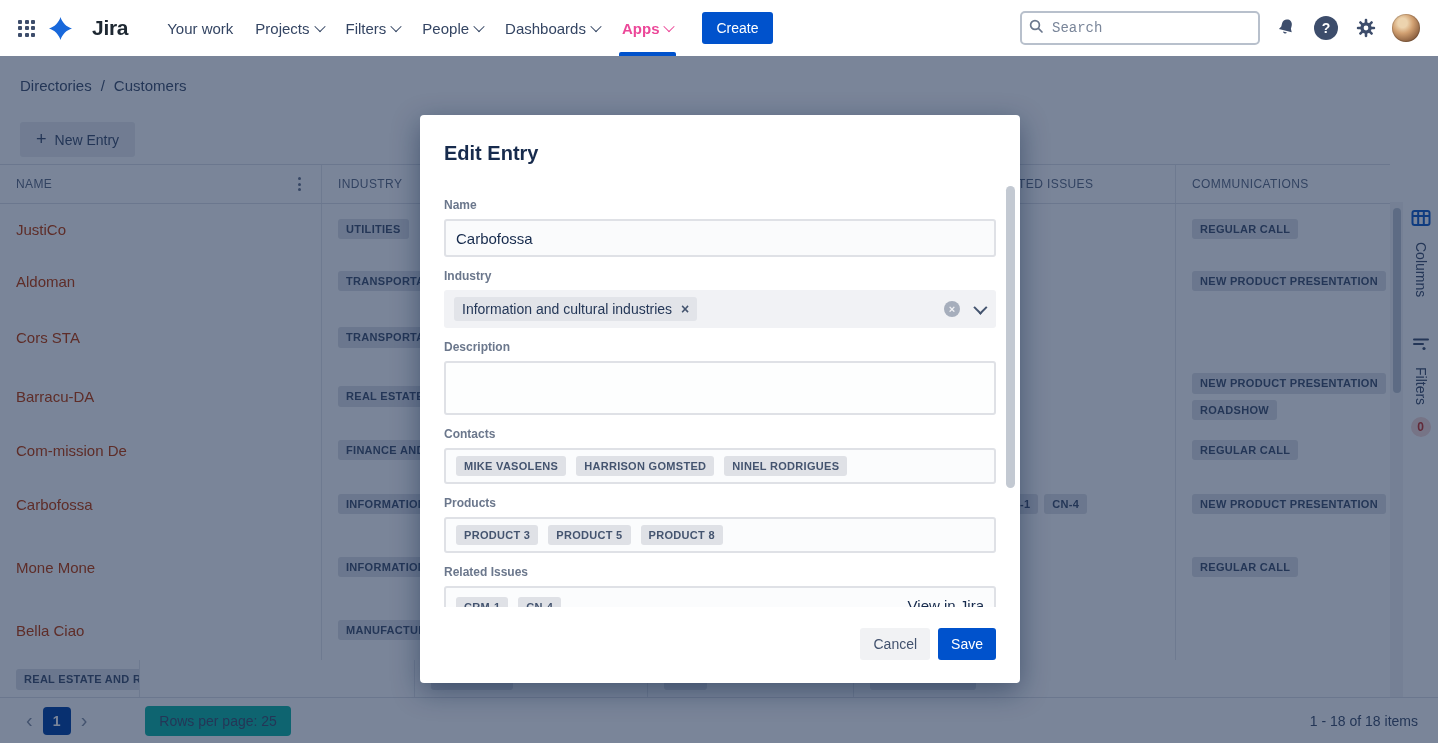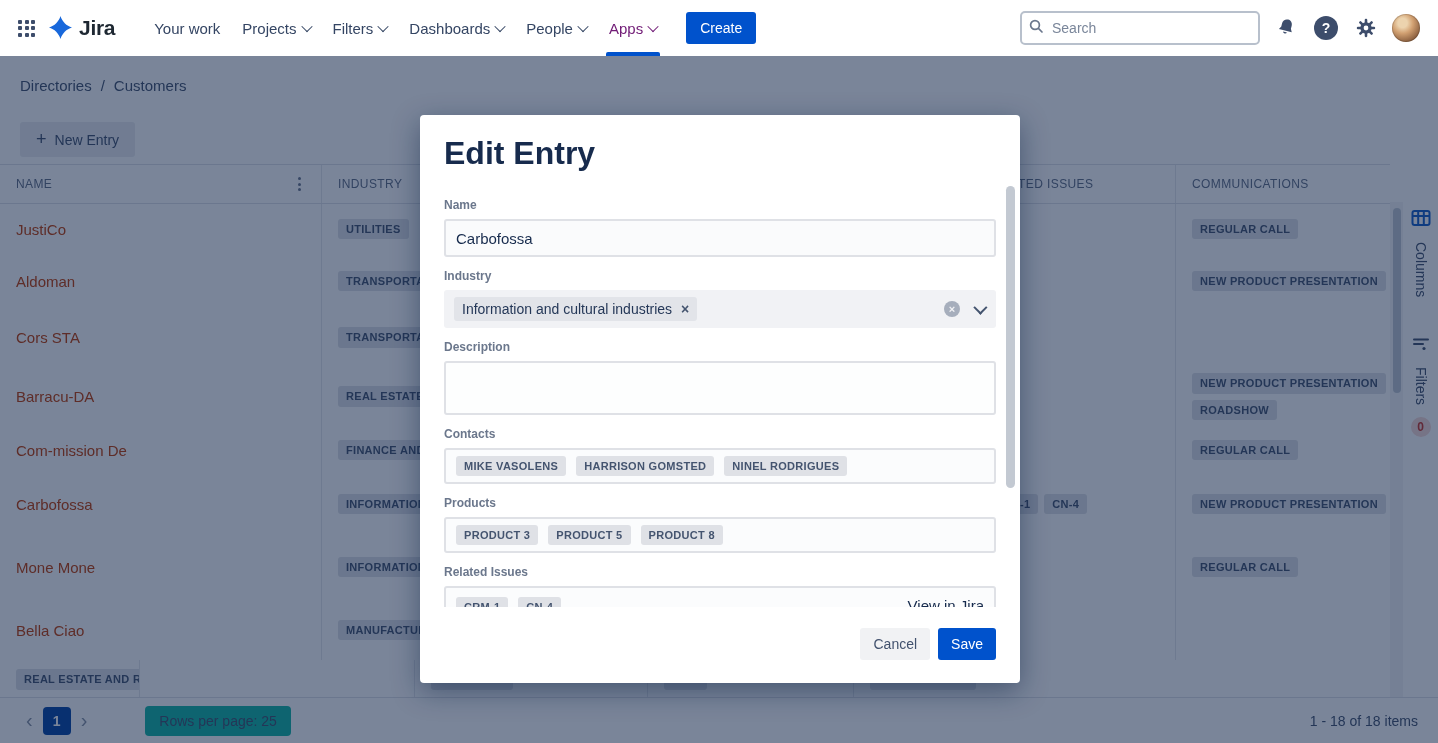--- a/index.html
+++ b/index.html
@@ -3,33 +3,33 @@
 <meta charset="utf-8">
 <style>
   html,body{margin:0;padding:0;background:#fff;}
   #app{position:relative;width:1438px;height:743px;overflow:hidden;background:#fff;
        font-family:"Liberation Sans",sans-serif;color:#172B4D;}
 
   
   .navbar{position:absolute;left:0;top:0;width:1438px;height:56px;background:#fff;display:flex;align-items:center;z-index:60;}
   .appgrid{display:grid;grid-template-columns:repeat(3,4px);grid-gap:2.5px;margin:0 14px 0 18px;cursor:pointer;}
   .appgrid i{width:4px;height:4px;border-radius:1px;background:#3D4D6B;display:block;}
-  .logo{display:flex;align-items:flex-start;gap:7px;margin-right:28px;}
+  .logo{display:flex;align-items:flex-end;gap:20px;margin-right:28px;}
   .logo-text{font-size:21px;font-weight:700;color:#1E2832;letter-spacing:-.3px;}
   .navitems{display:flex;align-items:center;height:56px;}
   .navitem{position:relative;display:flex;align-items:center;gap:6px;height:56px;padding:0 11px;
            font-size:15px;font-weight:500;color:#344563;cursor:pointer;}
-  .navitem.active{color:#701a75;}
+  .navitem.active{color:#ec4899;font-weight:bold;}
   .navitem.active .underline{position:absolute;left:8px;right:8px;bottom:0;height:4px;background:#0052CC;border-radius:2px 2px 0 0;}
   .caret{width:7px;height:7px;border-right:1.8px solid currentColor;border-bottom:1.8px solid currentColor;
          transform:rotate(45deg) translate(-1px,-1px);display:inline-block;}
   .btn-create{margin-left:18px;height:32px;padding:0 14px;background:#0052CC;color:#fff;border:none;border-radius:3px;
               font-size:14px;font-weight:500;font-family:inherit;cursor:pointer;}
   .nav-right{margin-left:auto;display:flex;align-items:center;gap:12px;padding-right:18px;}
-  .search-wrap{position:relative;}
+  .search-wrap{position:relative;font-family:Liberation Mono, monospace;}
   .search-input{width:198px;height:30px;border:2px solid #B8C0CC;border-radius:5px;padding:0 8px 0 30px;
                 font-size:14px;color:#344563;font-family:inherit;outline:none;background:#fff;}
   .search-input::placeholder{color:#7A869A;}
   .search-ic{position:absolute;left:8px;top:7px;}
   .navico{width:28px;height:28px;display:flex;align-items:center;justify-content:center;cursor:pointer;}
   .help-circle{width:24px;height:24px;border-radius:50%;background:#3D4D6B;color:#fff;font-size:14px;font-weight:700;
                display:flex;align-items:center;justify-content:center;}
   .avatar{width:28px;height:28px;border-radius:50%;cursor:pointer;
           background:radial-gradient(circle at 38% 32%,#ecd3ae 0 18%,#d2a172 40%,#8a5f3f 75%,#6e4a30 100%);
           box-shadow:inset 0 0 0 1px rgba(0,0,0,.15);}
@@ -82,21 +82,21 @@
          display:flex;align-items:center;justify-content:center;margin:0 4px;cursor:pointer;}
   .rpp{margin-left:52px;height:30px;display:flex;align-items:center;padding:0 14px;background:#14b8a6;border-radius:4px;
        font-size:14px;color:#44546F;cursor:pointer;}
   .range{margin-left:auto;font-size:14px;color:#44546F;}
 
   
   .overlay{position:absolute;left:0;top:56px;width:1438px;height:687px;background:rgba(9,30,66,0.54);z-index:40;}
   .modal{position:absolute;left:420px;top:115px;width:600px;height:568px;background:#fff;border-radius:4px;z-index:50;
          box-shadow:0 8px 28px rgba(9,30,66,.45);}
   .modal-scroll{position:absolute;left:0;top:0;width:600px;height:492px;overflow:hidden;padding:0 24px;box-sizing:border-box;}
-  .modal h2{margin:24px 0 0 0;font-size:32px;font-weight:600;color:#172B4D;line-height:28px;}
+  .modal h2{margin:24px 0 0 0;font-size:20px;font-weight:600;color:#172B4D;line-height:28px;}
   .flabel{margin:12px 0 7px 0;font-size:12px;font-weight:600;color:#6B778C;line-height:14px;}
   .flabel.first{margin-top:31px;}
   .txt{width:100%;height:38px;border:2px solid #DFE1E6;border-radius:3px;background:#FAFBFC;box-sizing:border-box;
        padding:0 10px;font-size:15px;color:#172B4D;font-family:inherit;outline:none;display:block;}
   .select{height:38px;background:#F1F2F5;border-radius:3px;display:flex;align-items:center;padding:0 10px;cursor:pointer;}
   .sel-tag{display:inline-flex;align-items:center;gap:9px;background:#E2E4E9;border-radius:3px;padding:4px 8px;
            font-size:14px;color:#253858;line-height:1.2;}
   .sel-x{font-size:14px;font-weight:700;color:#44546F;cursor:pointer;line-height:1;}
   .sel-right{margin-left:auto;display:flex;align-items:center;gap:14px;}
   .clear-ic{width:16px;height:16px;border-radius:50%;background:#A6AEBC;color:#F1F2F5;display:flex;align-items:center;
@@ -146,25 +146,25 @@
         </div>
       <div class="navitem">
           <span>Projects</span>
           <span class="caret"></span>
         </div>
       <div class="navitem">
           <span>Filters</span>
           <span class="caret"></span>
         </div>
       <div class="navitem">
+          <span>People</span>
+          <span class="caret"></span>
+        </div>
+      <div class="navitem">
           <span>Dashboards</span>
-          <span class="caret"></span>
-        </div>
-      <div class="navitem">
-          <span>People</span>
           <span class="caret"></span>
         </div>
       <div class="navitem active">
           <span>Apps</span>
           <span class="caret"></span>
           <span class="underline"></span>
         </div>
     </div>
     <button class="btn-create">Create</button>
     <div class="nav-right">

